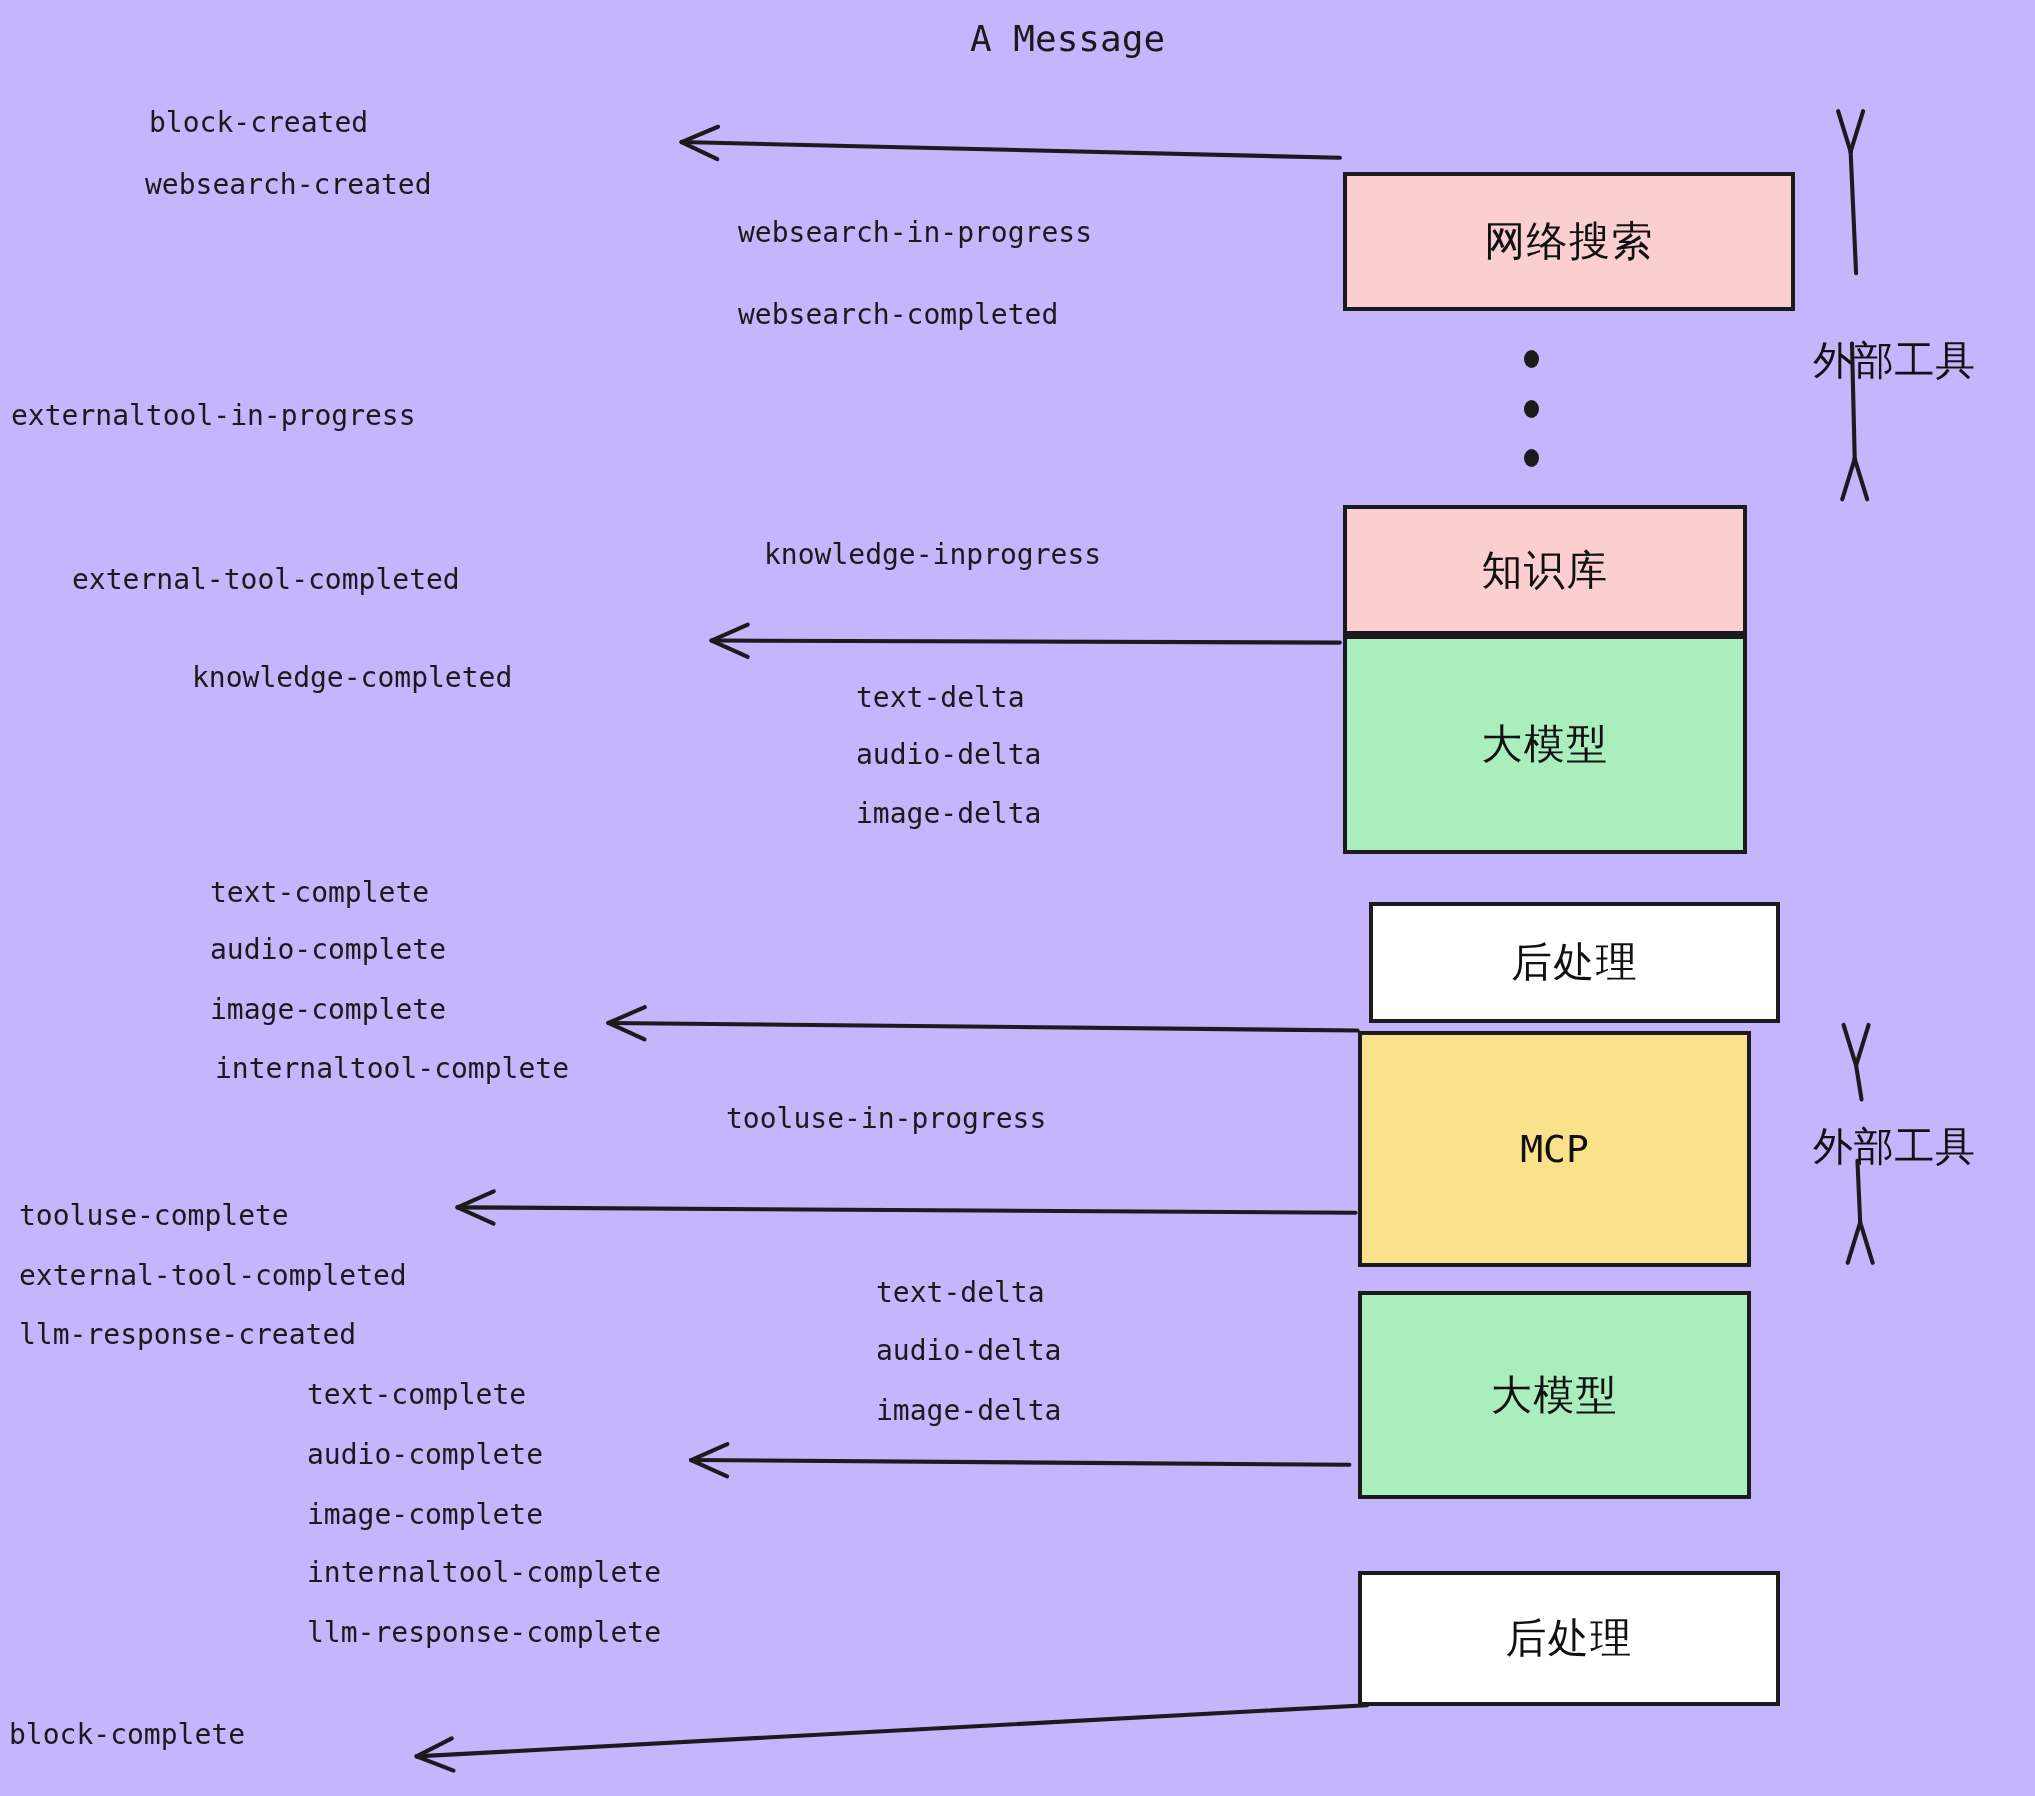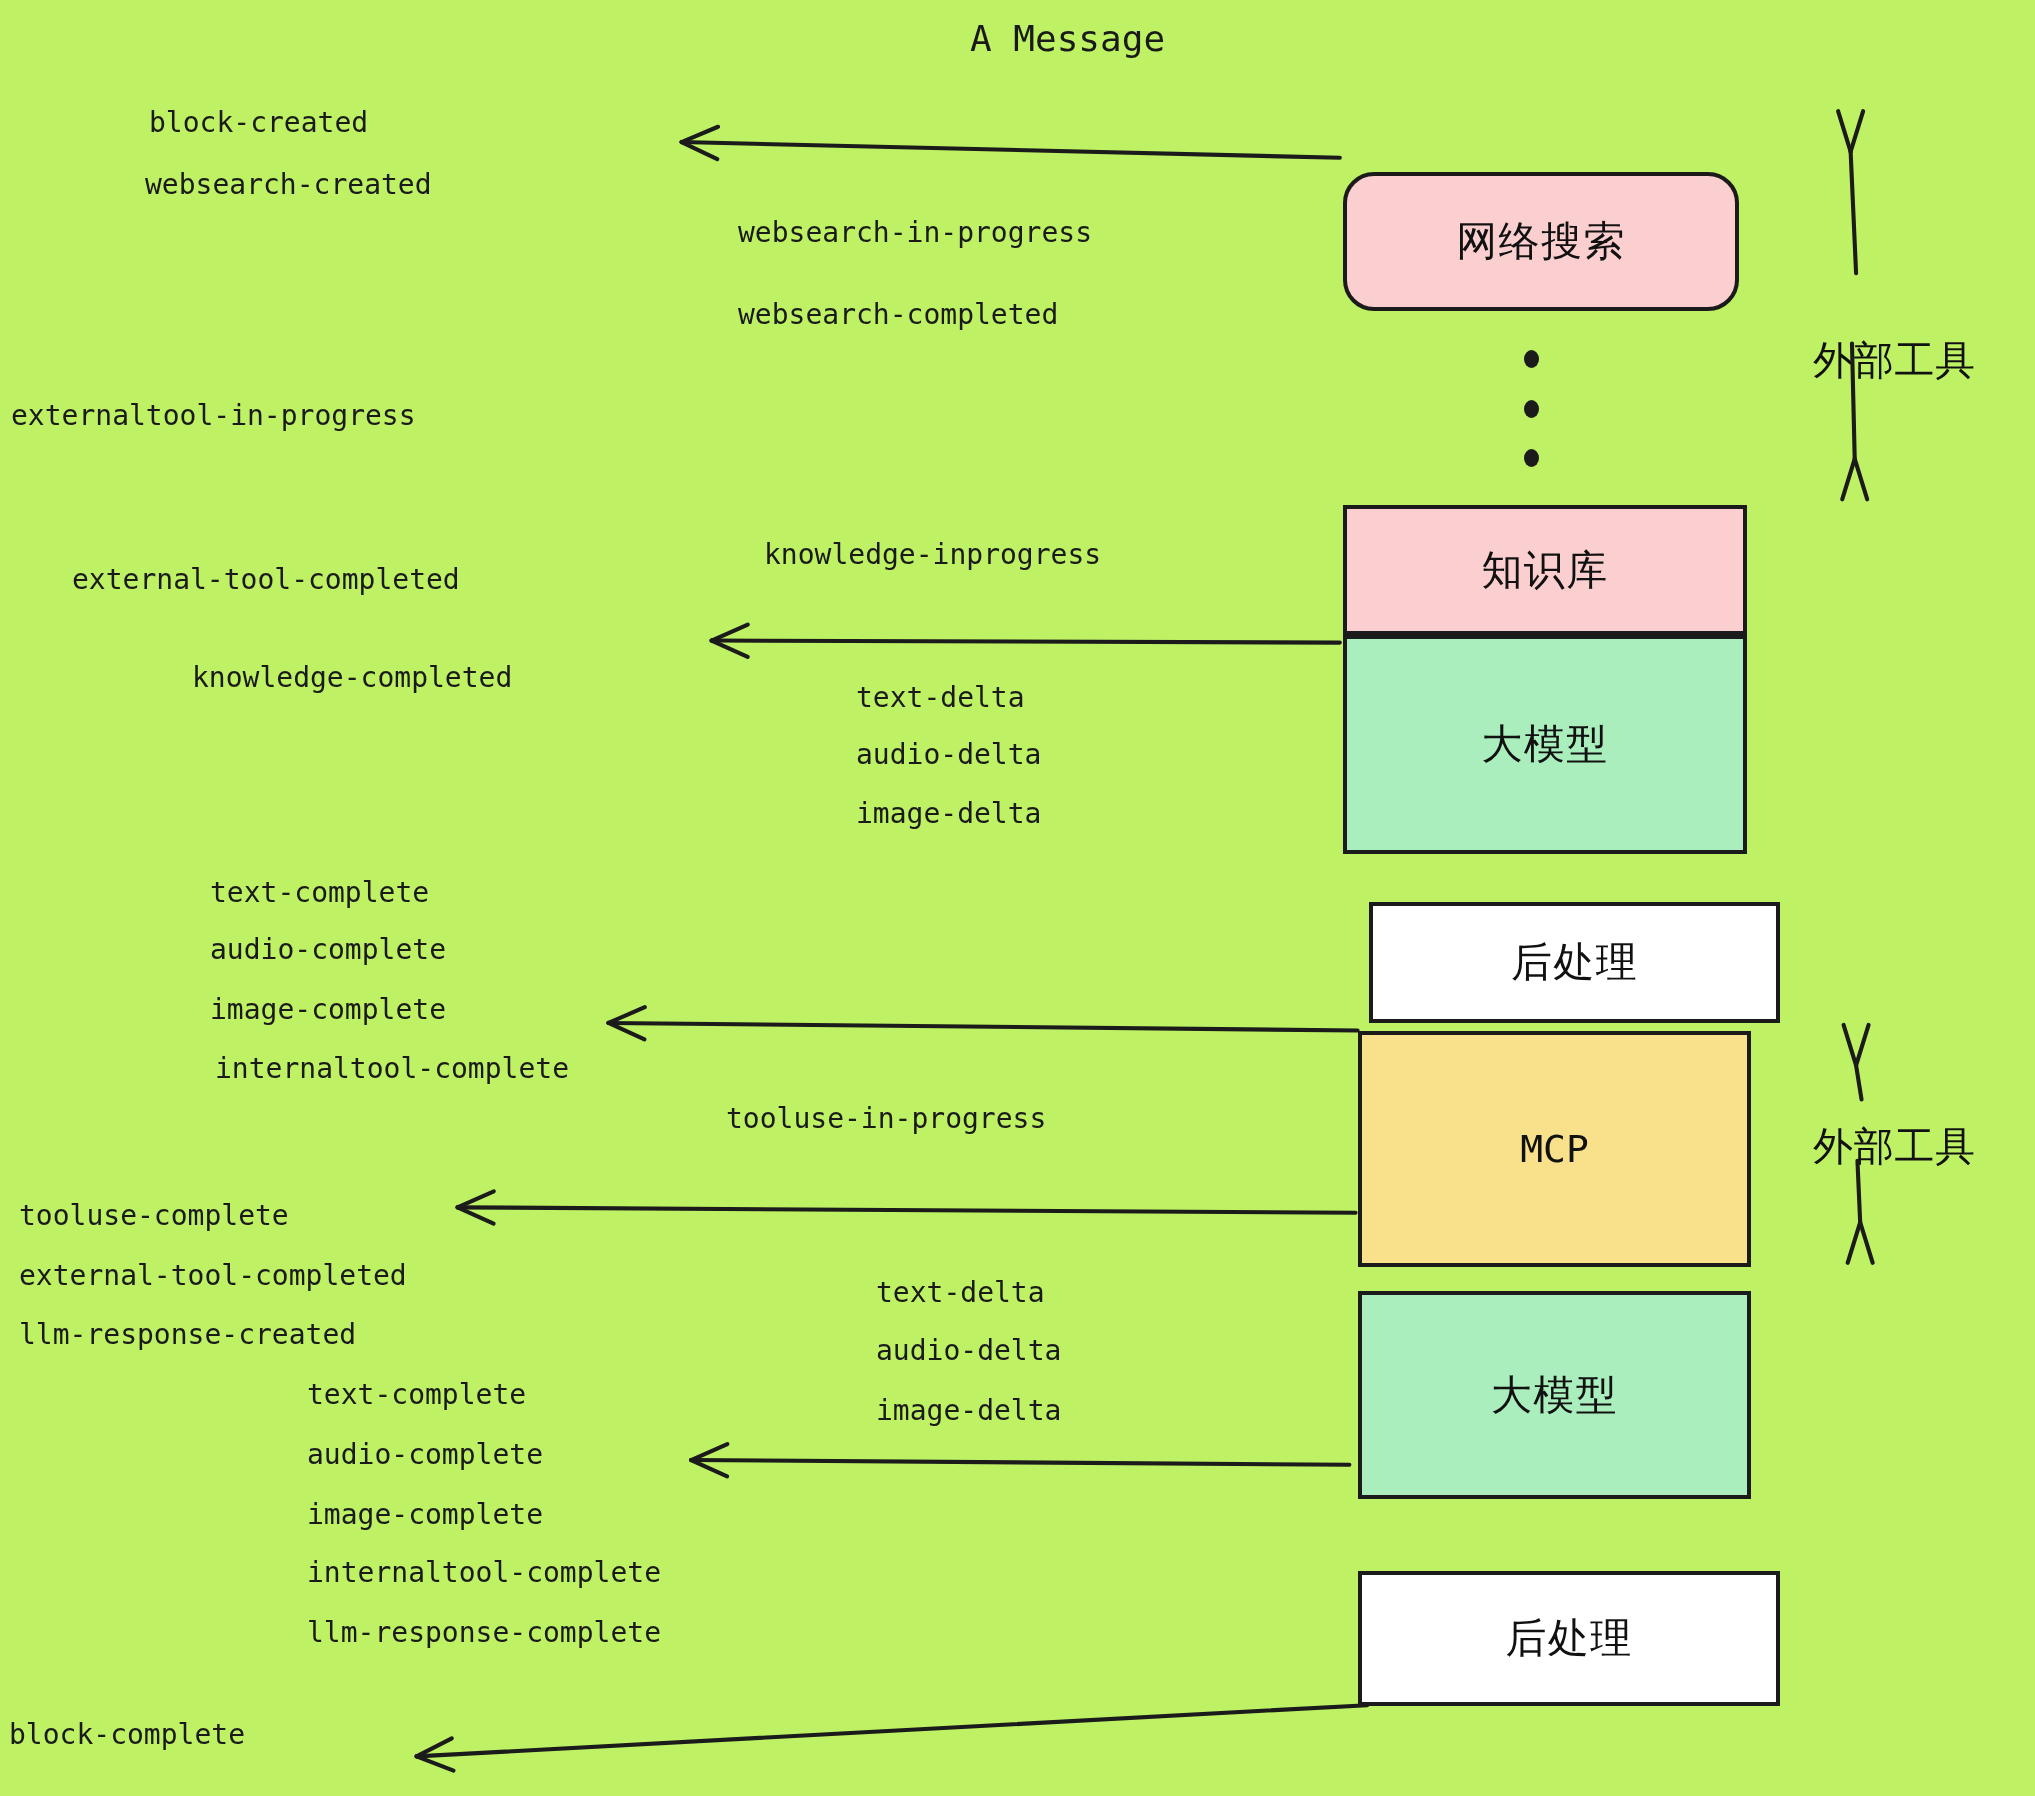--- a/index.html
+++ b/index.html
@@ -1,19 +1,19 @@
 <!DOCTYPE html>
 <html style="font-size:11px"><head>
 <meta charset="utf-8">
 <style>
   html,body{margin:0;padding:0;background:#fff;}
   #stage{
     position:relative;
     width:2035px;height:1796px;
-    background:#bef264;
+    background:#c4b5fd;
     font-family:"DejaVu Sans Mono", monospace;
     overflow:hidden;
   }
   .ev{
     position:absolute;
     white-space:nowrap;
     font-family:"DejaVu Sans Mono","Liberation Mono",monospace;
     font-size:28px;
     color:#1a1a1a;
     letter-spacing:0px;
@@ -66,21 +66,21 @@
   }
 </style>
 </head>
 <body>
 
 <div id="stage">
 
   <div class="title" id="diagram-title" style="left:970px;top:20.5px;">A Message</div>
 
   <div id="boxes-layer">
-      <div class="box" style="left: 1343px; top: 172px; width: 396px; height: 139px; background: rgb(251, 207, 207); border-color: rgb(27, 27, 27); border-radius: 31px;">网络搜索</div>
+      <div class="box" style="left: 1343px; top: 172px; width: 452px; height: 139px; background: rgb(251, 207, 207); border-color: rgb(27, 27, 27);">网络搜索</div>
       <div class="box" style="left: 1343px; top: 505px; width: 404px; height: 130px; background: rgb(251, 207, 207); border-color: rgb(27, 27, 27);">知识库</div>
       <div class="box" style="left: 1343px; top: 635px; width: 404px; height: 219px; background: rgb(169, 238, 188); border-color: rgb(27, 27, 27);">大模型</div>
       <div class="box" style="left: 1369px; top: 902px; width: 411px; height: 121px; background: rgb(255, 255, 255); border-color: rgb(27, 27, 27);">后处理</div>
       <div class="box mono" style="left: 1358px; top: 1031px; width: 393px; height: 236px; background: rgb(249, 224, 139); border-color: rgb(27, 27, 27);">MCP</div>
       <div class="box" style="left: 1358px; top: 1291px; width: 393px; height: 208px; background: rgb(169, 238, 188); border-color: rgb(27, 27, 27);">大模型</div>
       <div class="box" style="left: 1358px; top: 1571px; width: 422px; height: 135px; background: rgb(255, 255, 255); border-color: rgb(27, 27, 27);">后处理</div>
     </div>
   <div id="dots-layer">
       <div class="dot" style="left: 1524px; top: 350px;"></div>
       <div class="dot" style="left: 1524px; top: 400px;"></div>

